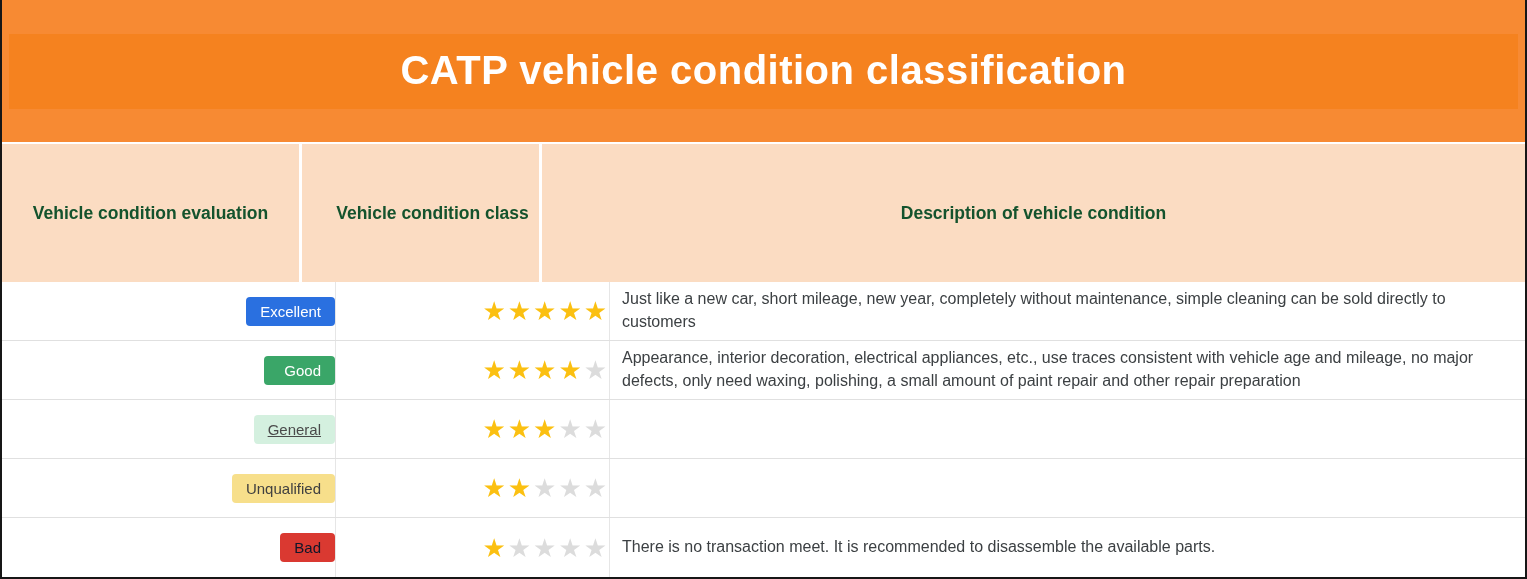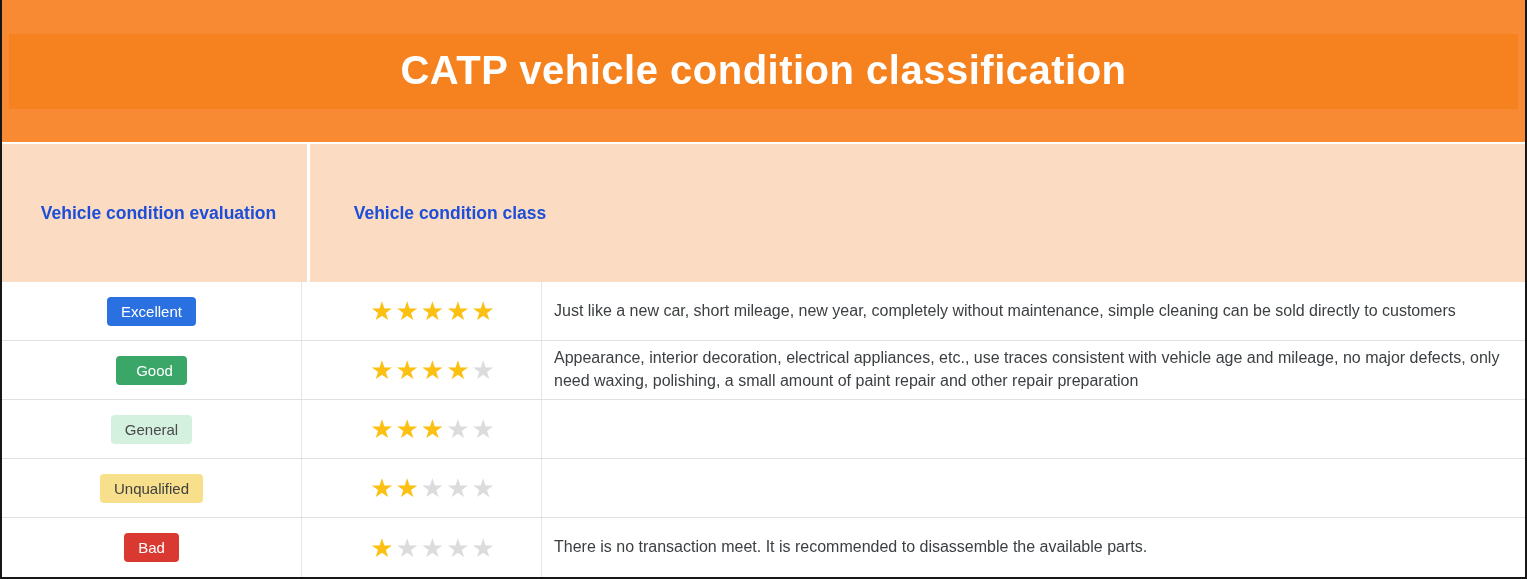--- a/index.html
+++ b/index.html
@@ -34,41 +34,40 @@
   }
   
   .thead {
     height: 140px; flex: 0 0 140px;
     display: flex;
     background: #FBDCC2;
     border-top: 2px solid #ffffff;
   }
   .th {
     display: flex; align-items: center; justify-content: center;
-    color: #1d4ed8; font-weight: bold; font-size: 17.5px;
+    color: #14532d; font-weight: bold; font-size: 17.5px;
     border-right: 3px solid #ffffff;
-    margin-left: 8px;
   }
   .th:last-child { border-right: none; }
   .col1 { width: 300px; flex: 0 0 300px; }
   .col2 { width: 240px; flex: 0 0 240px; padding-left: 24px; }
   .col3 { flex: 1 1 auto; }
   .tbody { flex: 1 1 auto; display: flex; flex-direction: column; }
   .trow {
     flex: 0 0 59px; height: 59px;
     display: flex;
     border-bottom: 1px solid #E0E0E0;
     background: #ffffff;
   }
   .trow:last-child { border-bottom: none; }
   .td {
     display: flex; align-items: center;
     border-right: 1px solid #E6E6E6;
   }
-  .td.col1, .td.col2 { justify-content: center; }
+  .td.col1, .td.col2 { justify-content: flex-end; margin-left: 34px; }
   .td.col3 {
     border-right: none;
     justify-content: flex-start;
     padding: 6px 14px 6px 12px;
     color: #3C4043; font-size: 16px; line-height: 1.42;
   }
   .badge {
     display: inline-block;
     padding: 6px 14px;
     border-radius: 4px;
@@ -85,20 +84,21 @@
 
   <header class="banner">
     <div class="banner-inner">
       <h1>CATP vehicle condition classification</h1>
     </div>
   </header>
 
   <div class="thead">
     <div class="th col1">Vehicle condition evaluation</div>
     <div class="th col2">Vehicle condition class</div>
+    <div class="th col3">Description of vehicle condition</div>
   </div>
 
   <div class="tbody" id="rows">
   <div class="trow">
     <div class="td col1">
       <span class="badge" style="background: rgb(42, 112, 224); color: rgb(255, 255, 255);">Excellent</span>
     </div>
     <div class="td col2">
       <span class="stars"><span class="star-filled">★</span><span class="star-filled">★</span><span class="star-filled">★</span><span class="star-filled">★</span><span class="star-filled">★</span></span>
     </div>
@@ -114,39 +114,39 @@
     <div class="td col2">
       <span class="stars"><span class="star-filled">★</span><span class="star-filled">★</span><span class="star-filled">★</span><span class="star-filled">★</span><span class="star-empty">★</span></span>
     </div>
     <div class="td col3">
       <span>Appearance, interior decoration, electrical appliances, etc., use traces consistent with vehicle age and mileage, no major defects, only need waxing, polishing, a small amount of paint repair and other repair preparation</span>
     </div>
   </div>
 
   <div class="trow">
     <div class="td col1">
-      <span class="badge" style="background: rgb(212, 240, 223); color: rgb(74, 74, 74);">General</span>
+      <span class="badge" style="background: rgb(212, 240, 223); color: rgb(74, 74, 74); text-decoration: underline;">General</span>
     </div>
     <div class="td col2">
       <span class="stars"><span class="star-filled">★</span><span class="star-filled">★</span><span class="star-filled">★</span><span class="star-empty">★</span><span class="star-empty">★</span></span>
     </div>
   </div>
 
   <div class="trow">
     <div class="td col1">
       <span class="badge" style="background: rgb(247, 223, 139); color: #404040;">Unqualified</span>
     </div>
     <div class="td col2">
       <span class="stars"><span class="star-filled">★</span><span class="star-filled">★</span><span class="star-empty">★</span><span class="star-empty">★</span><span class="star-empty">★</span></span>
     </div>
   </div>
 
   <div class="trow">
     <div class="td col1">
-      <span class="badge" style="background: rgb(218, 57, 49); color: #ffffff;">Bad</span>
+      <span class="badge" style="background: rgb(218, 57, 49); color: #0f172a;">Bad</span>
     </div>
     <div class="td col2">
       <span class="stars"><span class="star-filled">★</span><span class="star-empty">★</span><span class="star-empty">★</span><span class="star-empty">★</span><span class="star-empty">★</span></span>
     </div>
     <div class="td col3">
       <span>There is no transaction meet. It is recommended to disassemble the available parts.</span>
     </div>
   </div>
 </div>
 

